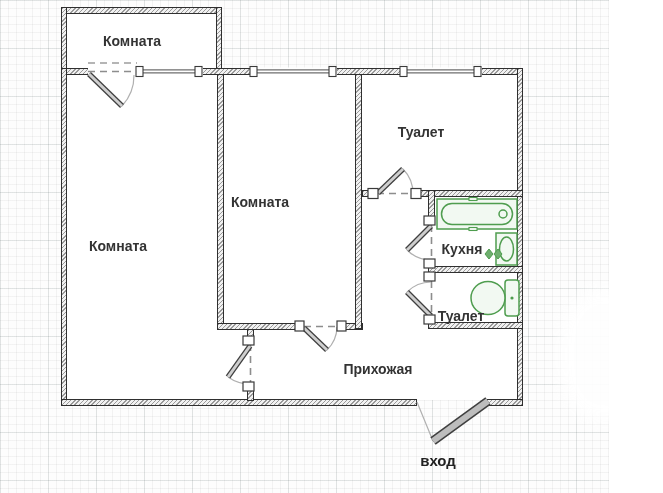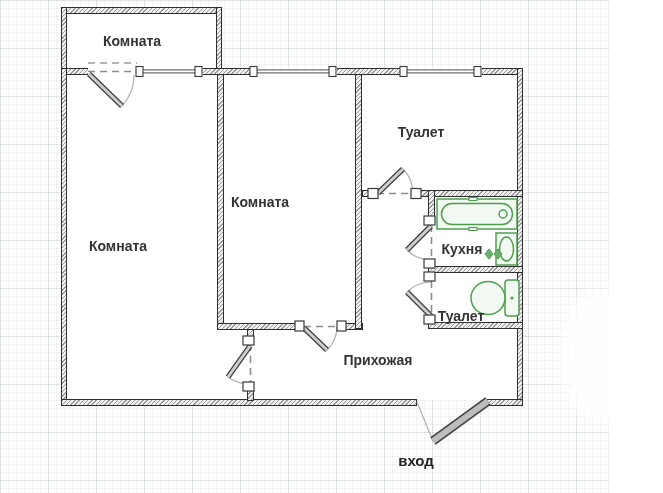--- a/index.html
+++ b/index.html
@@ -171,16 +171,16 @@
       <circle cx="512" cy="298" r="1.6" fill="#4f9d4f" stroke="none"></circle>
     </g>
   </svg>
 
   <div class="room-label" style="left:132px;top:41px;">Комната</div>
   <div class="room-label" style="left:118px;top:246px;">Комната</div>
   <div class="room-label" style="left:260px;top:202px;">Комната</div>
   <div class="room-label" style="left:421px;top:132px;">Туалет</div>
   <div class="room-label" style="left:462px;top:249px;">Кухня</div>
   <div class="room-label" style="left:461px;top:316px;">Туалет</div>
-  <div class="room-label" style="left:378px;top:360px;">Прихожая</div>
-  <div class="room-label entry-label" style="left:416px;top:460px;">вход</div>
+  <div class="room-label" style="left:378px;top:369px;">Прихожая</div>
+  <div class="room-label entry-label" style="left:438px;top:460px;">вход</div>
 
 </div>
 
 </body></html>

